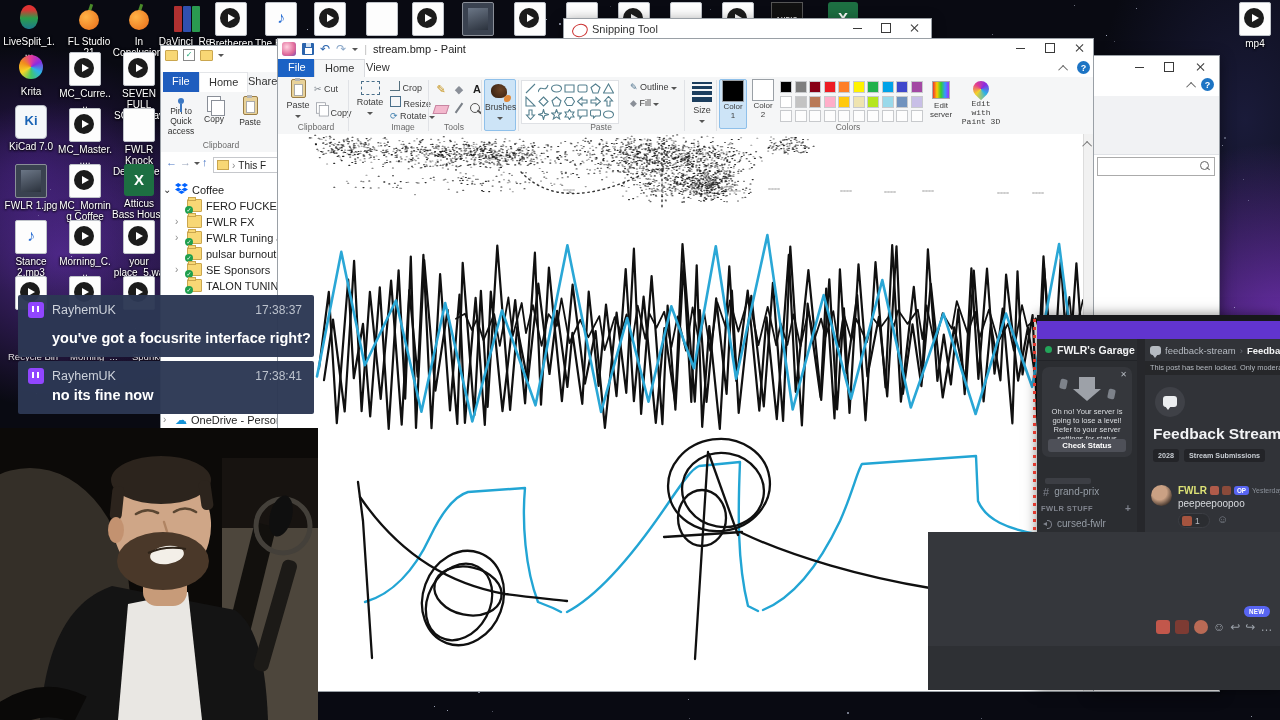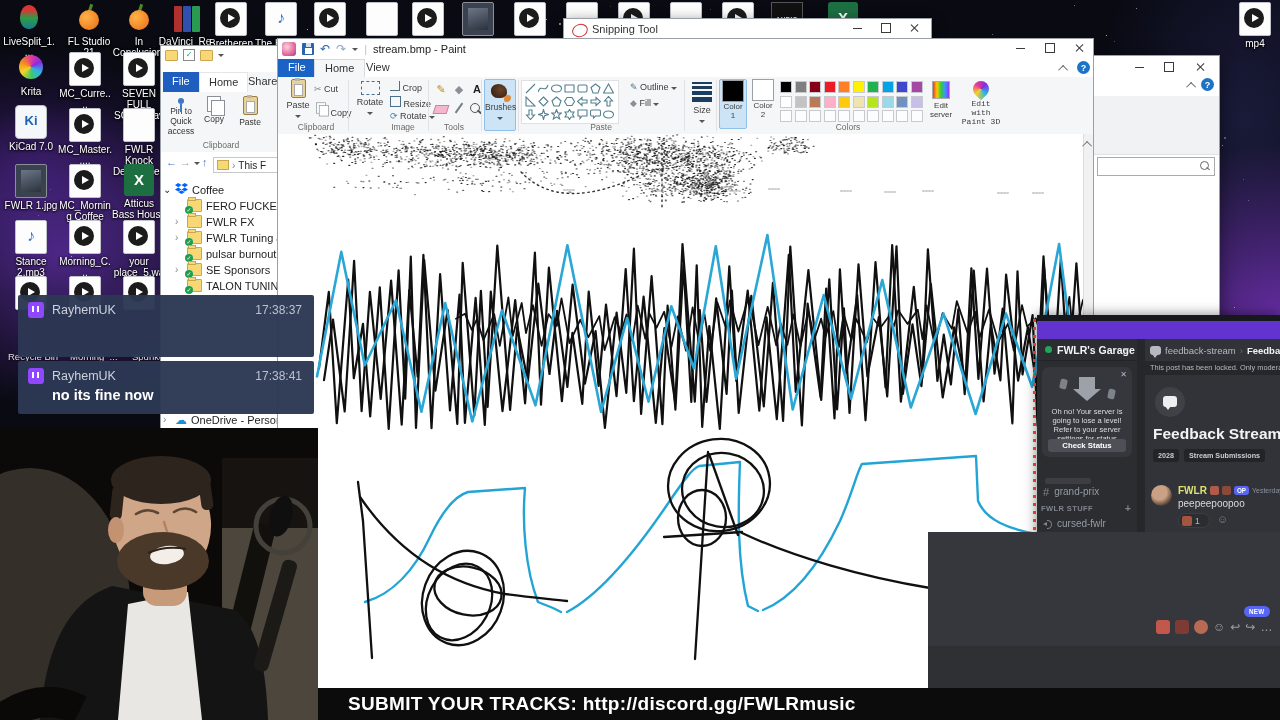--- a/index.html
+++ b/index.html
@@ -873,20 +873,21 @@
     <div class="search">
         <div class="sglass"></div>
       </div>
   </div>
 
   <div id="chatlayer">
       <div class="chatbox" style="top: 295px; height: 62px;">
         <div class="twitchic"></div>
         <div class="chatline">RayhemUK</div>
         <div class="chattime">17:38:37</div>
+        <div class="chatmsg" style="top: 35px;">you've got a focusrite interface right?</div>
       </div>
       <div class="chatbox" style="top: 361px; height: 53px;">
         <div class="twitchic"></div>
         <div class="chatline">RayhemUK</div>
         <div class="chattime">17:38:41</div>
         <div class="chatmsg" style="top: 26px;">no its fine now</div>
       </div>
     </div>
 
   <div id="discord" class="abs">
@@ -1005,16 +1006,13 @@
       <ellipse cx="163" cy="133" rx="46" ry="29" fill="#4a3829"></ellipse>
       <ellipse cx="167" cy="127" rx="17" ry="9" fill="#f3efe8" transform="rotate(-8 167 127)"></ellipse>
       <path d="M148,125 q18,-8 38,-4" stroke="#2e2318" stroke-width="2" fill="none"></path>
       <circle cx="283" cy="98" r="27" stroke="#44403a" stroke-width="5" fill="none"></circle>
       <ellipse cx="281" cy="88" rx="11" ry="21" fill="#0f0f0f" transform="rotate(14 281 88)"></ellipse>
       <rect x="268" y="130" width="15" height="115" rx="6" fill="#1c1a17" transform="rotate(16 275 187)"></rect>
       <path d="M0,292 q40,-30 80,-10" stroke="#0a0908" stroke-width="30" fill="none"></path>
     </svg>
   </div>
 
-  <div id="banner">
-    <span>SUBMIT YOUR TRACKS: http://discord.gg/FWLRmusic</span>
-  </div>
 </div>
 
 </body></html>

